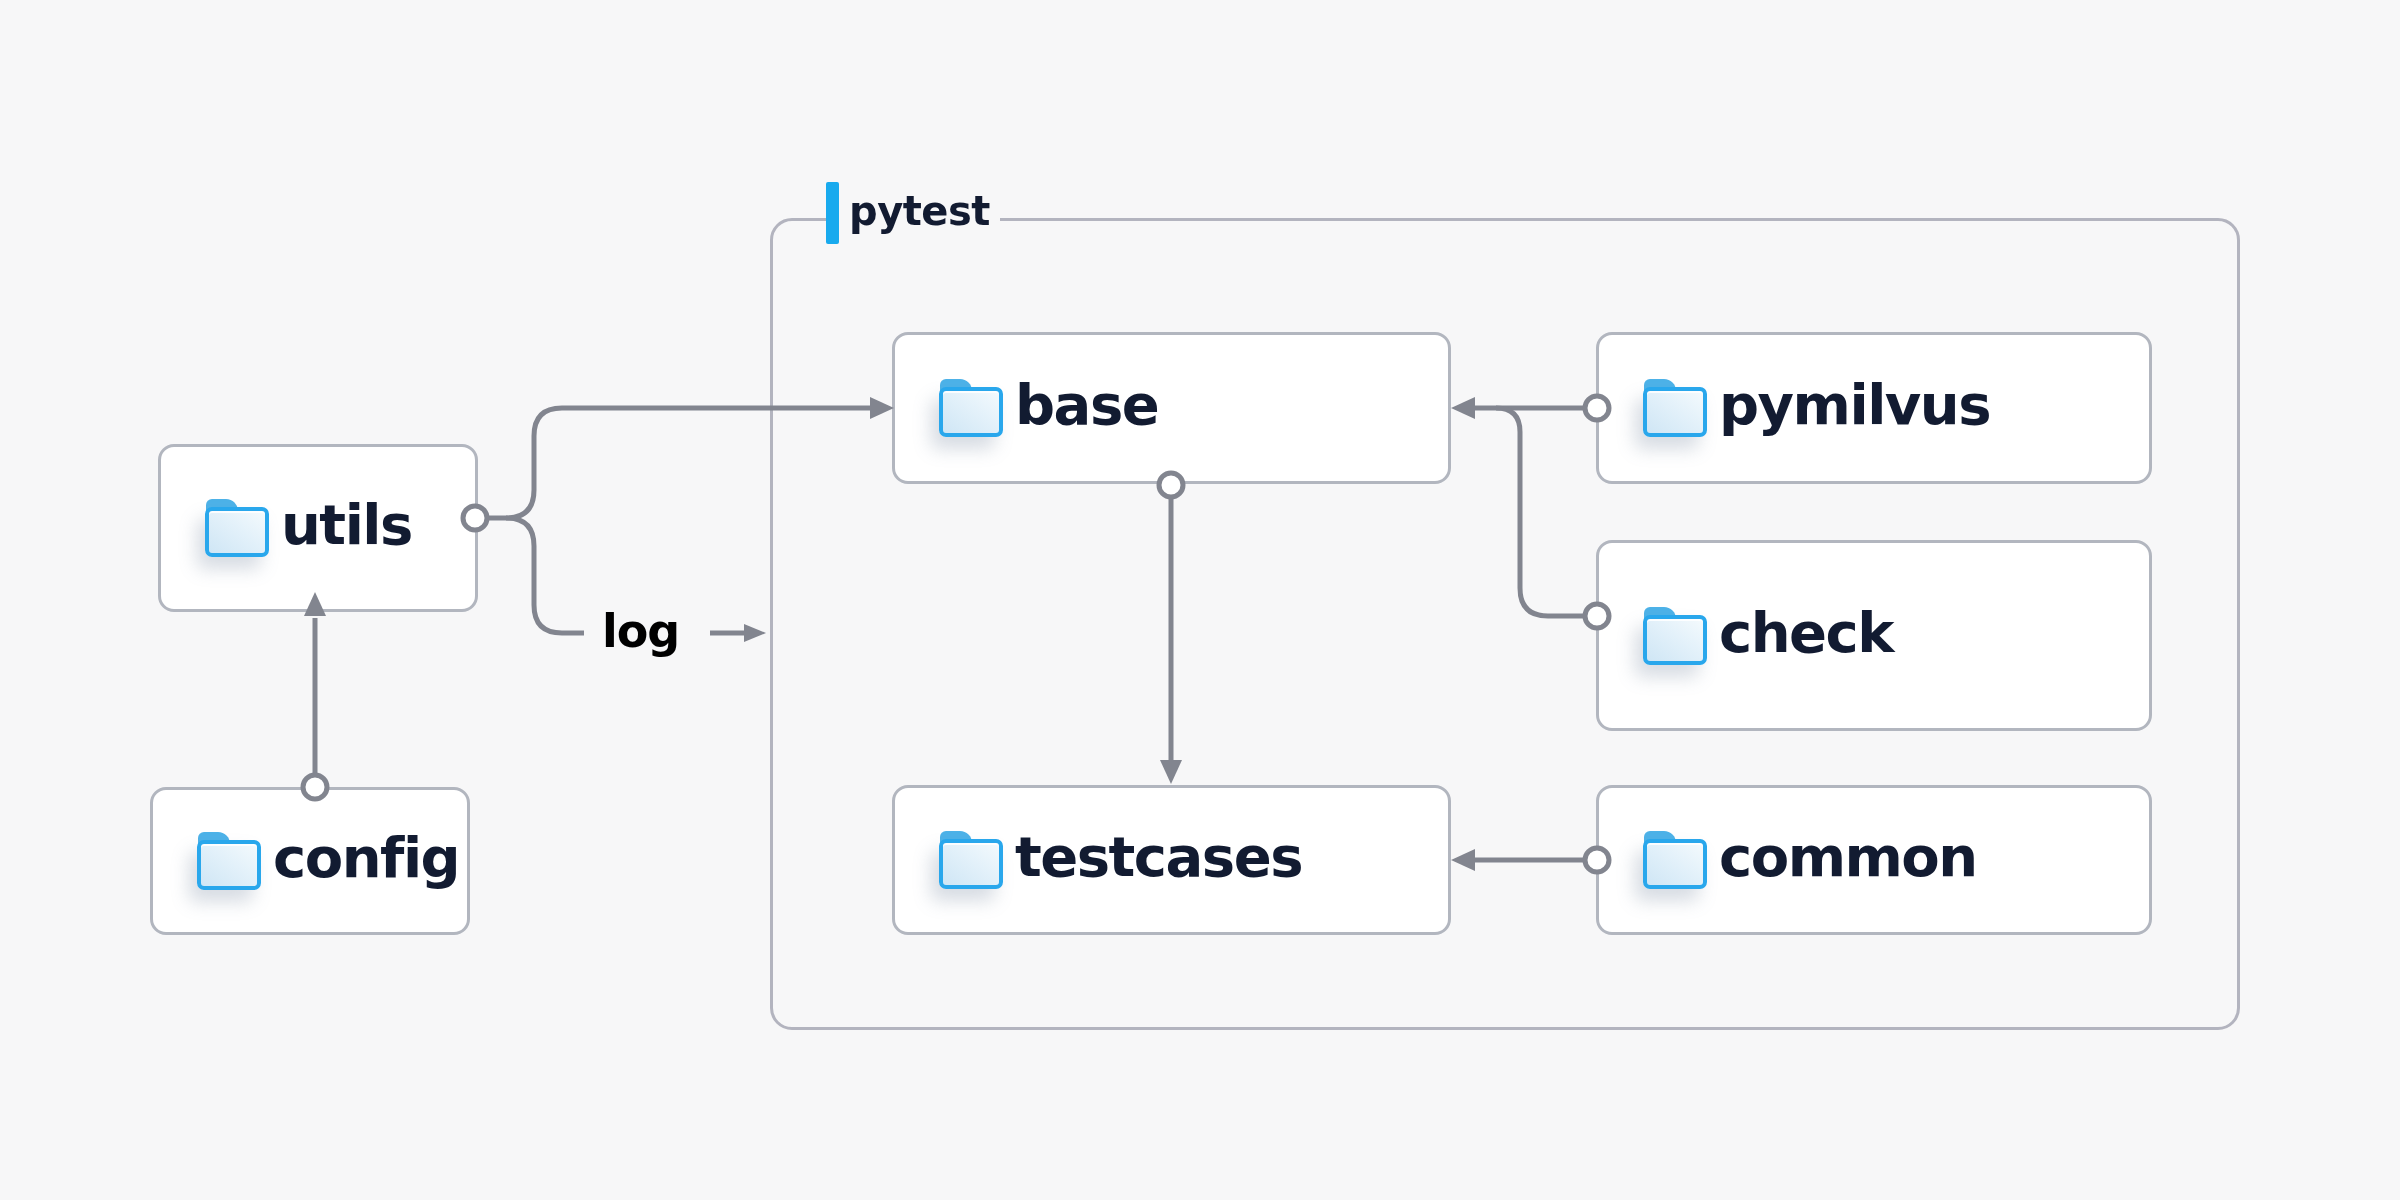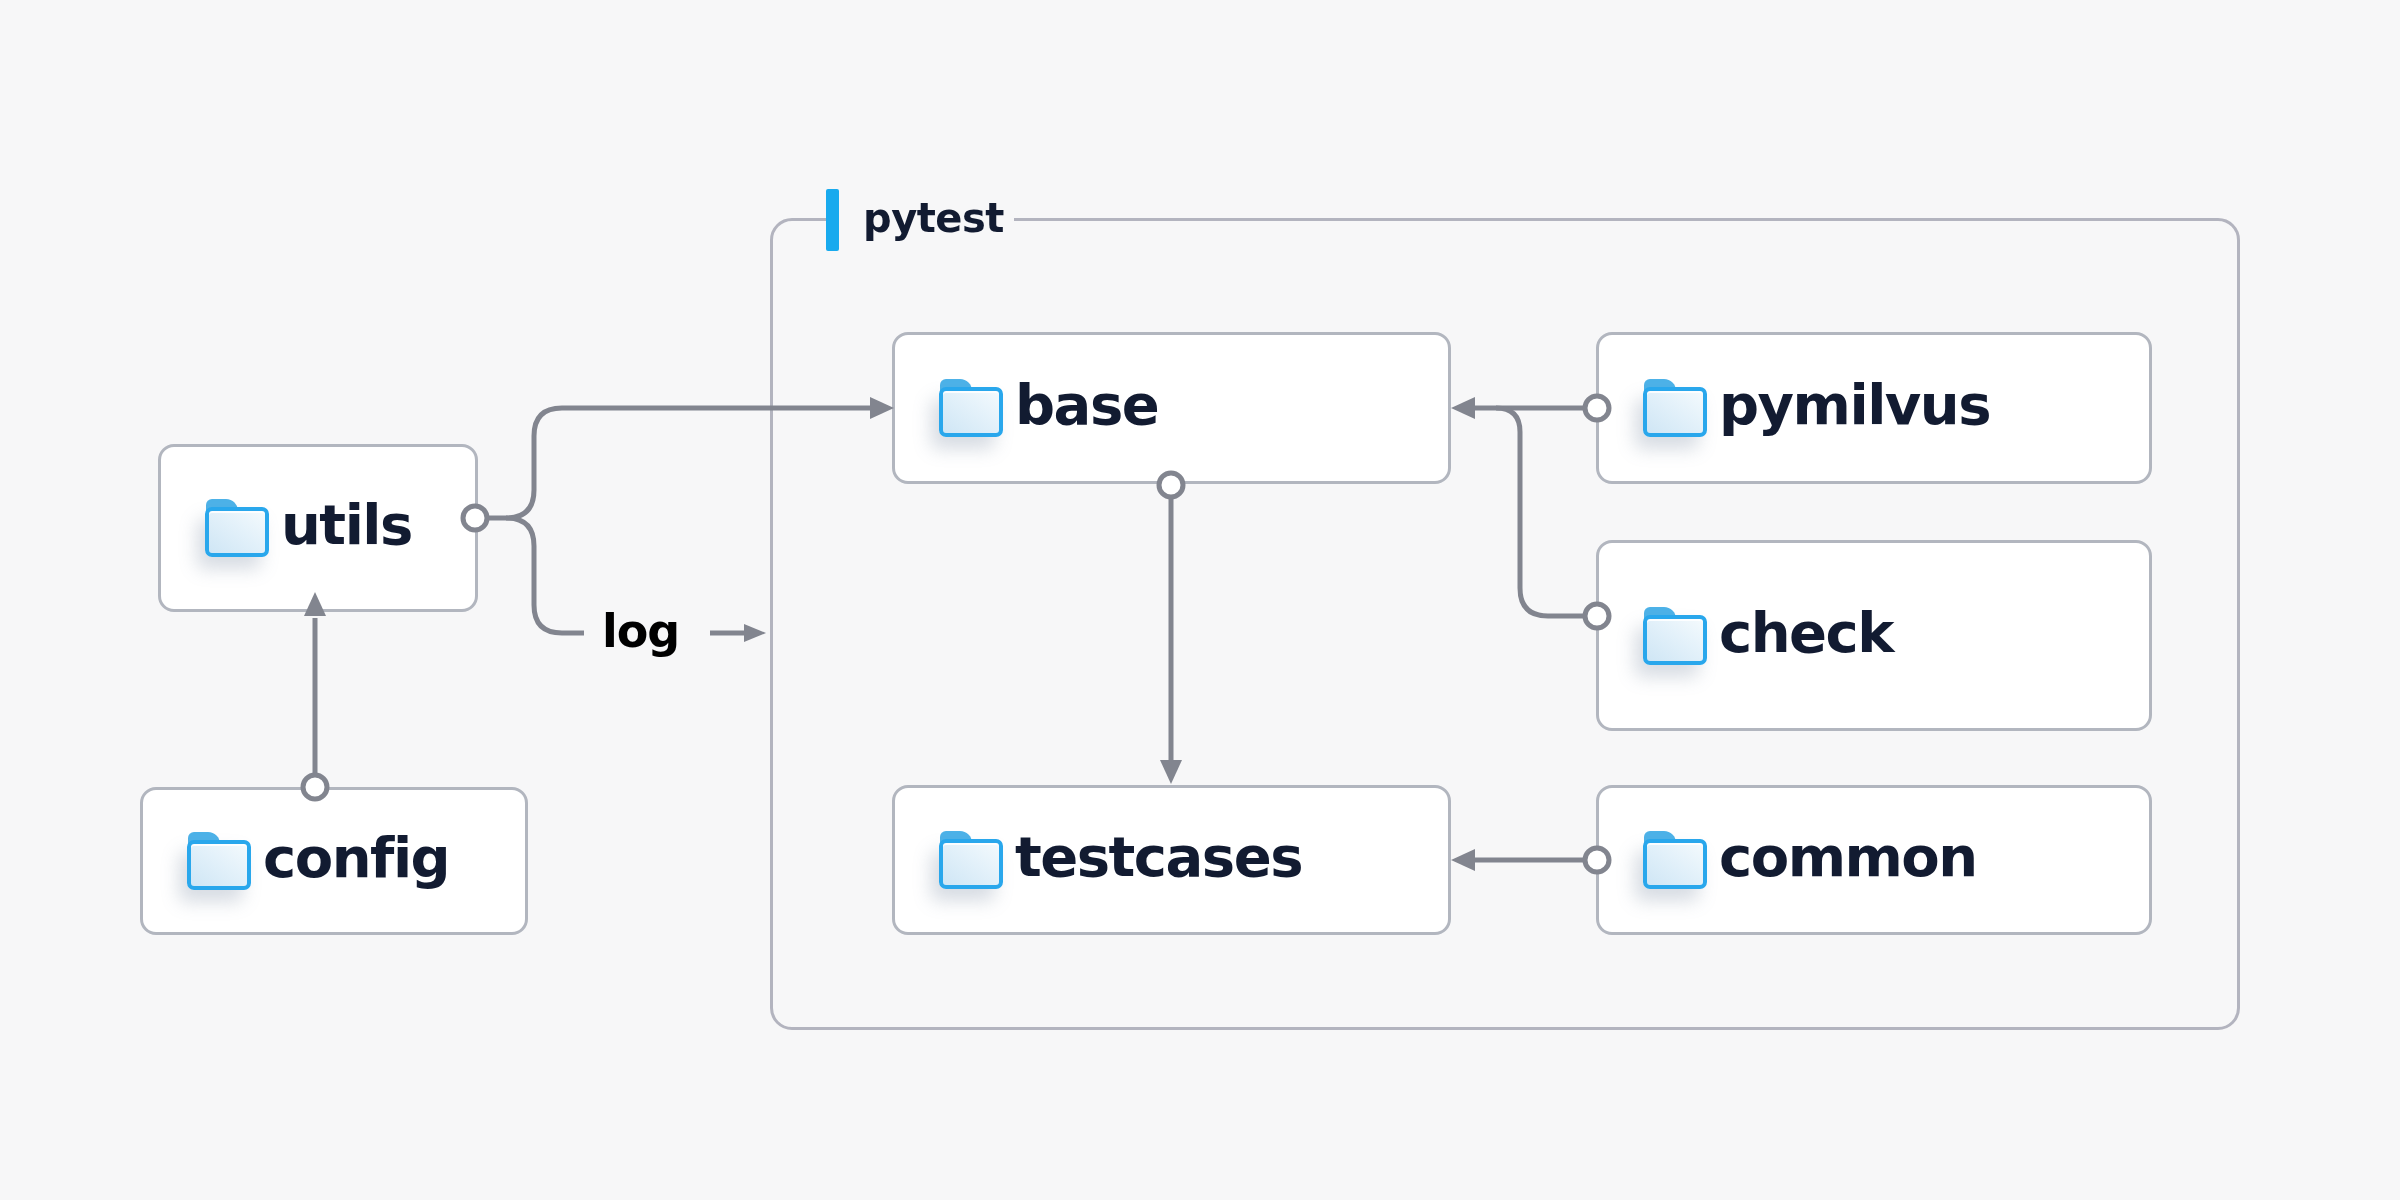--- a/index.html
+++ b/index.html
@@ -16,25 +16,25 @@
   .group-box {
     position: absolute;
     left: 770px; top: 218px;
     width: 1470px; height: 812px;
     border: 3px solid #b3b4bf;
     border-radius: 22px;
     background: transparent;
   }
   .group-label {
     position: absolute;
-    left: 826px; top: 188px;
+    left: 826px; top: 181px;
     height: 64px;
     display: flex;
     align-items: center;
-    gap: 24px;
+    gap: 10px;
     padding-right: 10px;
     background: #f7f7f8;
   }
   .accent-bar {
     display: inline-block;
     width: 13px; height: 62px;
     background: #18aaee;
     border-radius: 2px;
     flex: none;
   }
@@ -118,21 +118,21 @@
   <div class="group-box"></div>
 
   <div class="node" style="left:158px; top:444px; width:320px; height:168px">
     <span class="folder">
         <span class="tab"></span>
         <span class="fbody"></span>
       </span>
     <span class="label">utils</span>
   </div>
 
-  <div class="node" style="left:140px; top:787px; width:388px; height:148px">
+  <div class="node" style="left:150px; top:787px; width:320px; height:148px">
     <span class="folder">
         <span class="tab"></span>
         <span class="fbody"></span>
       </span>
     <span class="label">config</span>
   </div>
 
   <div class="node" style="left:892px; top:332px; width:559px; height:152px">
     <span class="folder">
         <span class="tab"></span>

